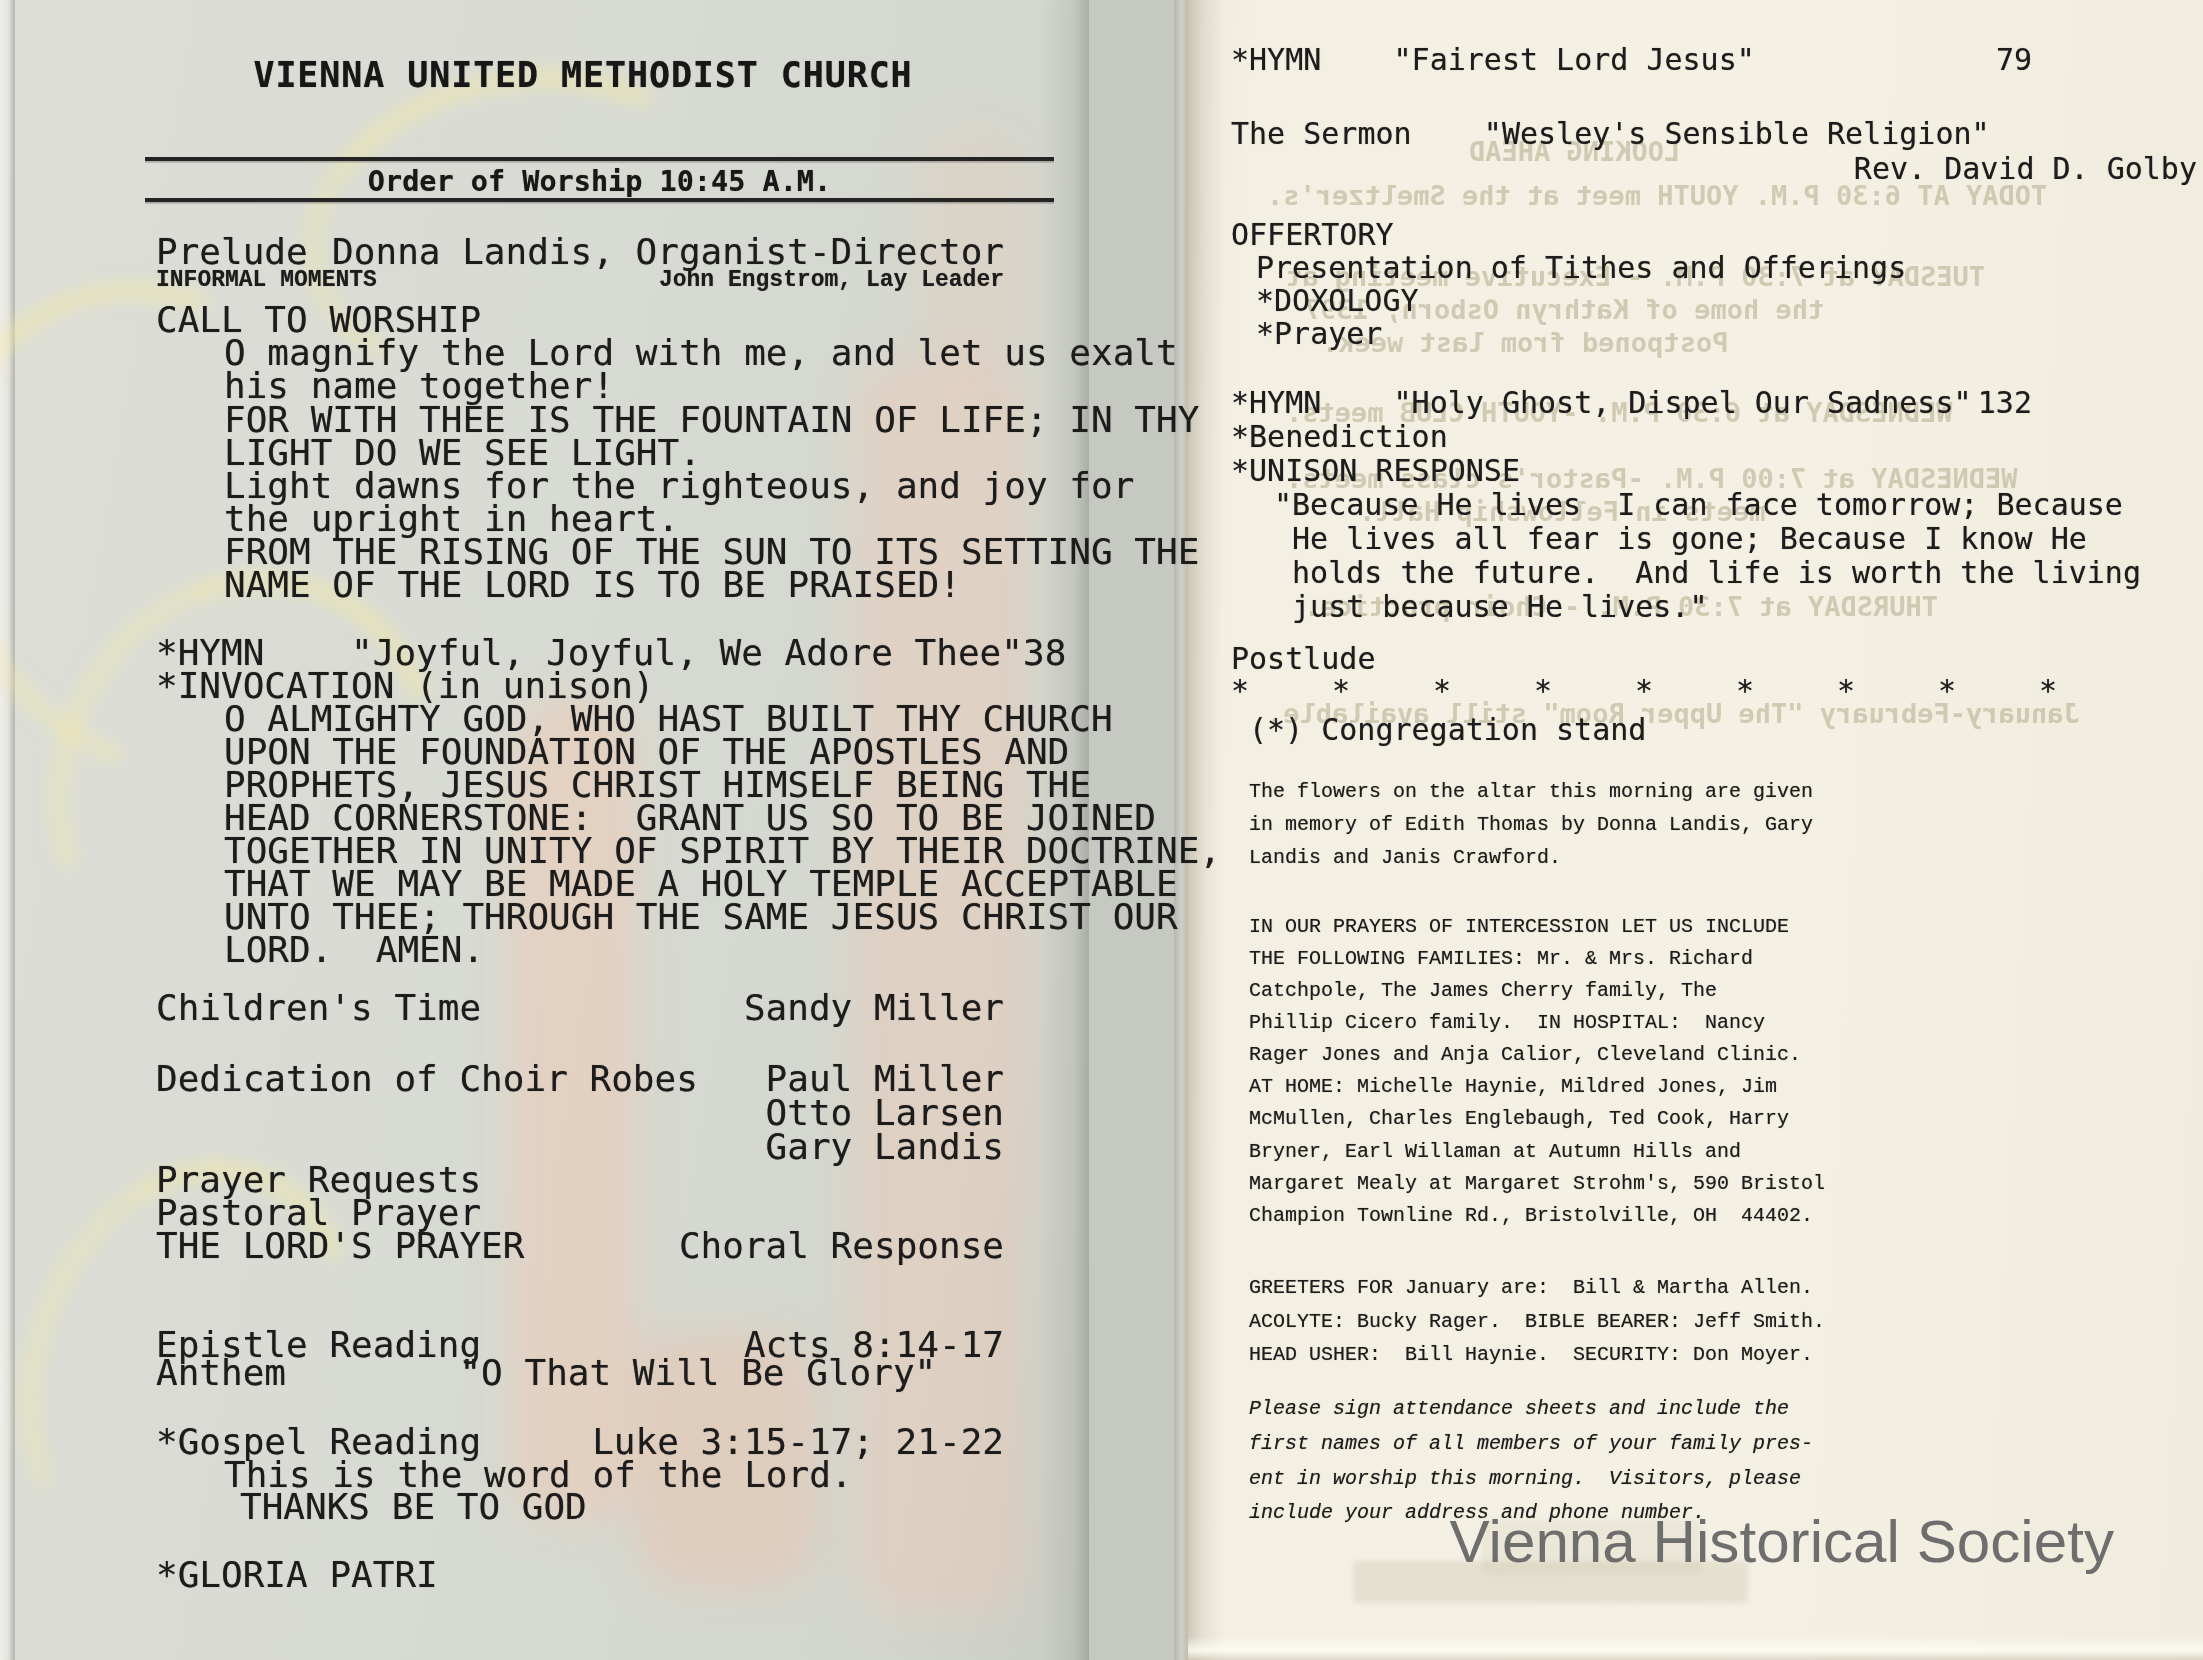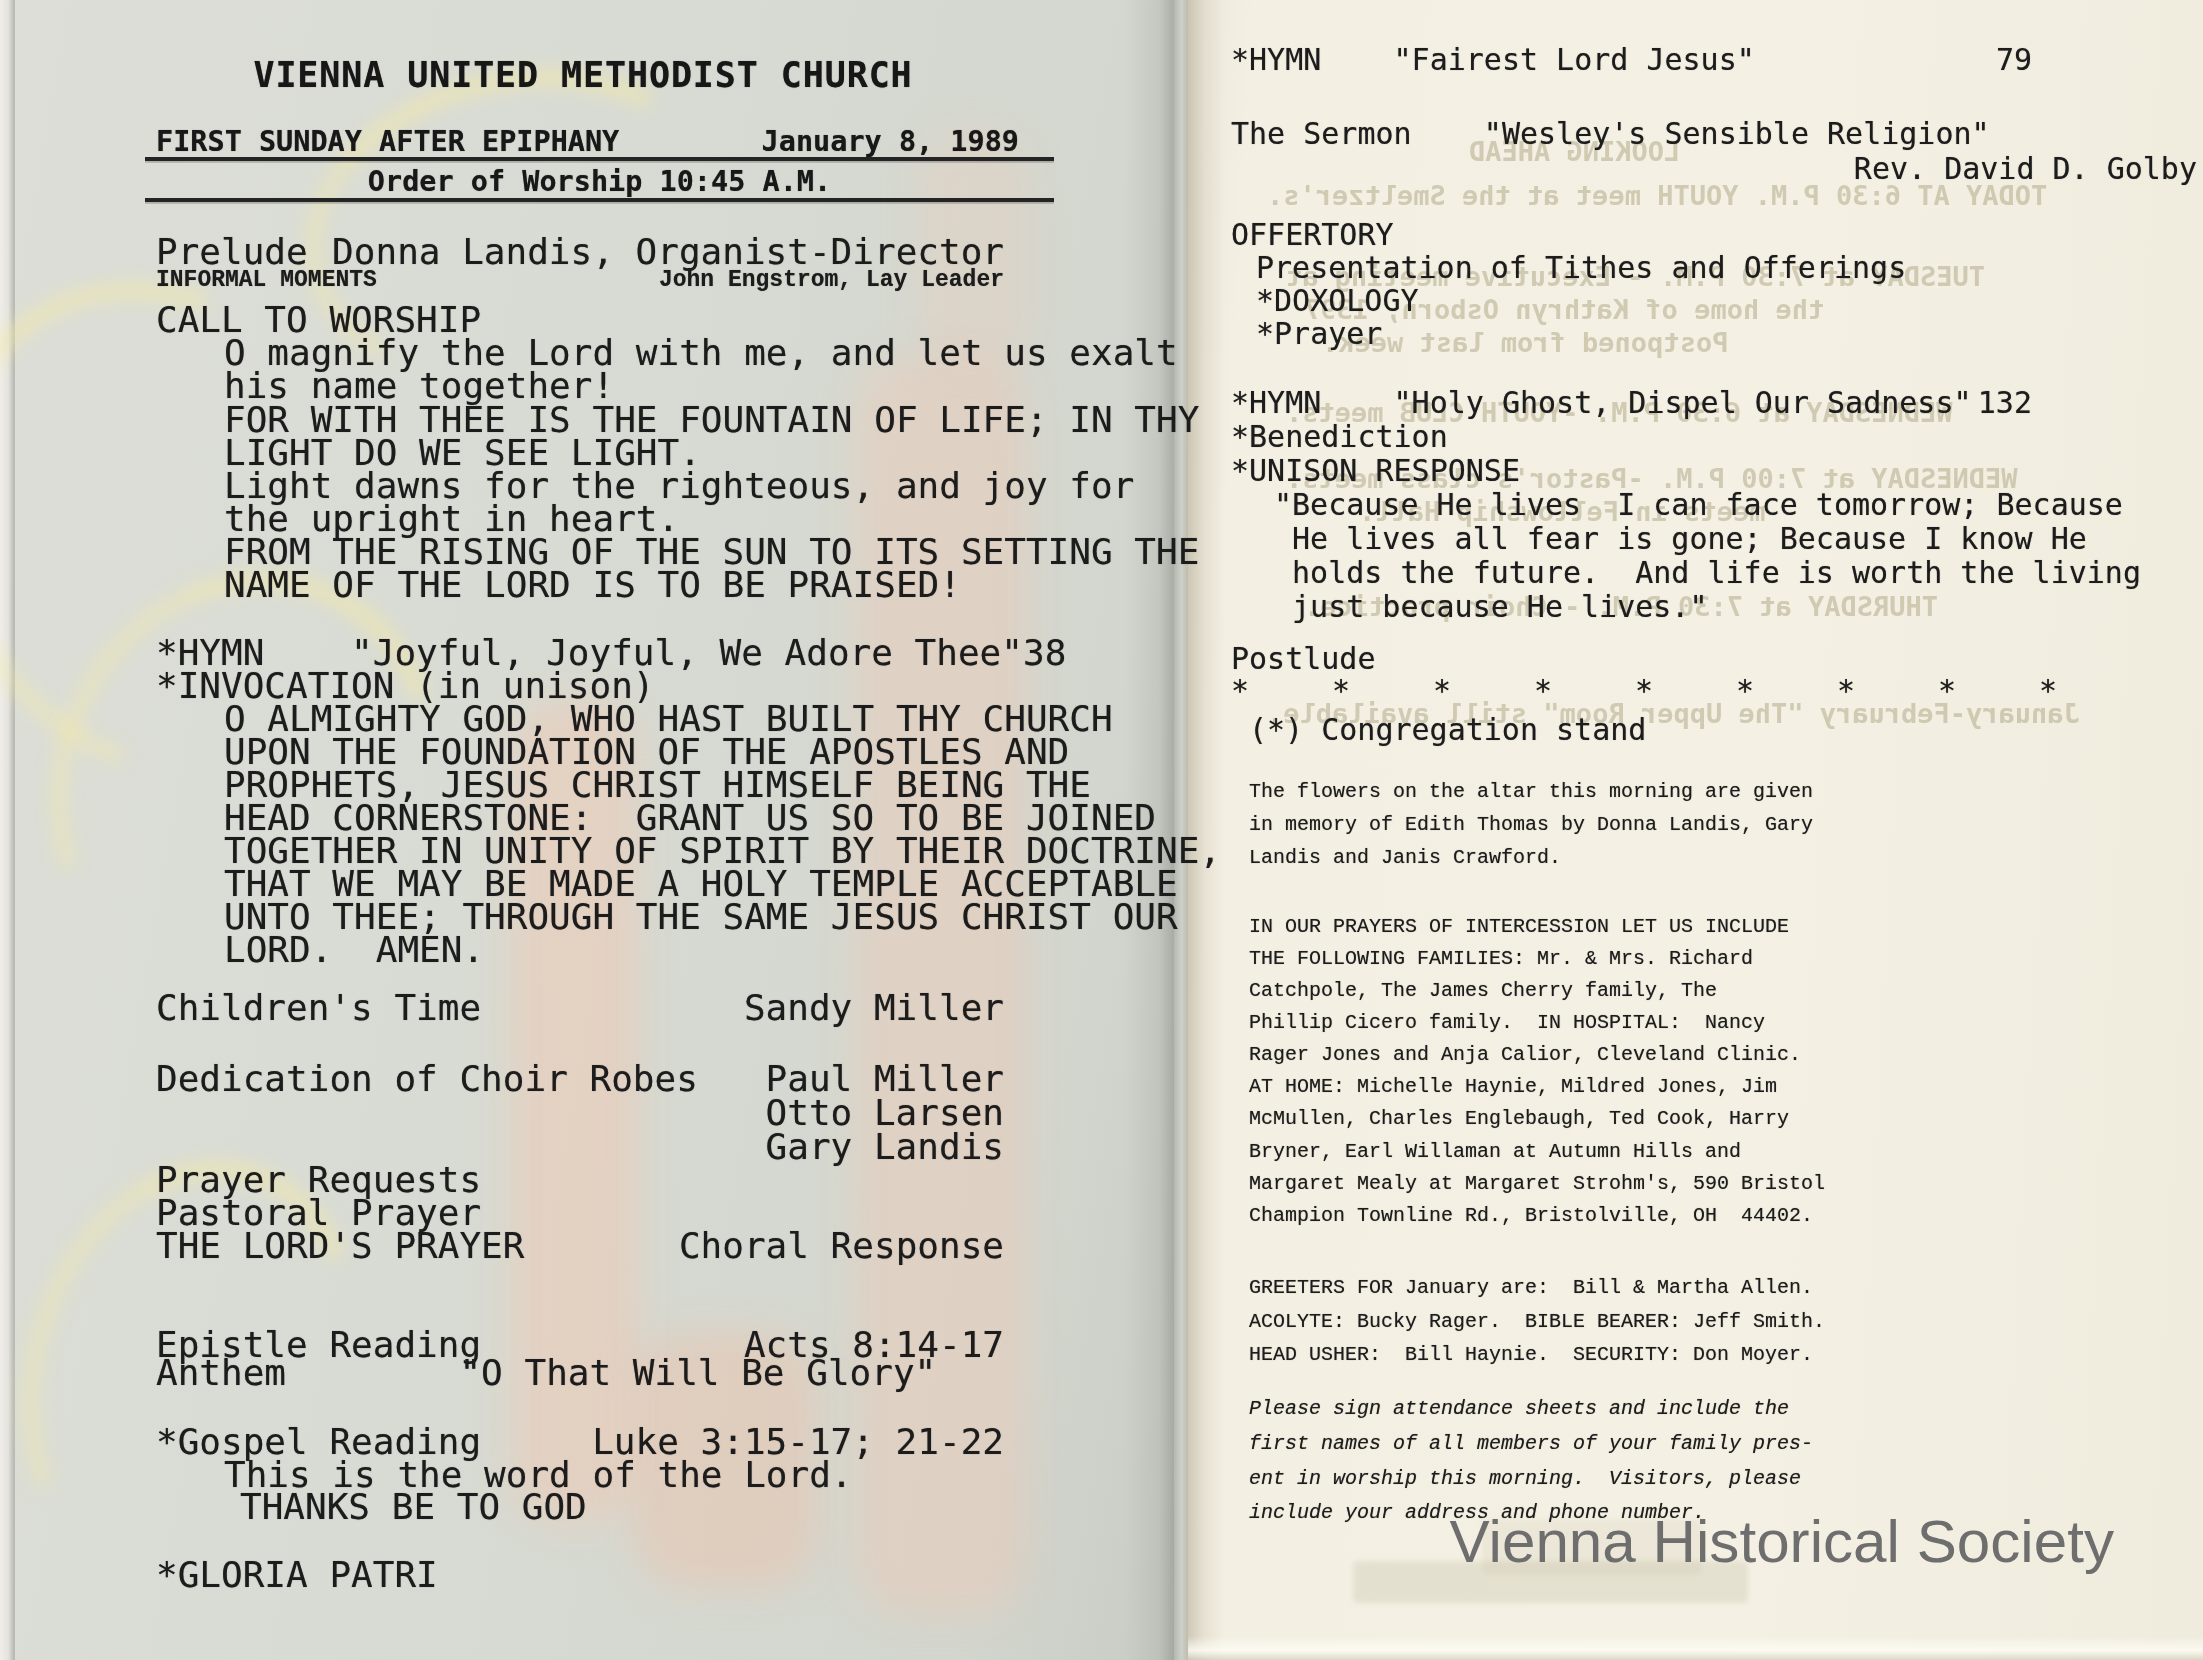--- a/index.html
+++ b/index.html
@@ -2,21 +2,21 @@
 <html style="font-size:14.7px"><head>
 <meta charset="utf-8">
 <style>
   html,body{margin:0;padding:0;}
   body{width:2204px;height:1660px;overflow:hidden;background:#b7bab2;
        font-family:"DejaVu Sans Mono", monospace;}
   #scan{position:relative;width:2204px;height:1660px;background:#c6c9c1;overflow:hidden;}
 
   
   .page{position:absolute;top:0;height:1660px;}
-  #page-left{left:0;width:1174px;
+  #page-left{left:0;width:1089px;
     background:linear-gradient(100deg,#dcded7 0%,#d8dbd3 45%,#d3d6ce 85%,#c9ccc5 100%);}
   #page-left .edge-left{position:absolute;left:0;top:0;width:14.7px;height:100%;
     background:linear-gradient(90deg,#efede9 0%,#e4e3de 55%,rgba(160,163,156,.55) 90%,rgba(120,123,117,.35) 100%);}
   #page-left .edge-right{position:absolute;right:0;top:0;width:50px;height:100%;
     background:linear-gradient(90deg,rgba(180,184,176,0) 0%,rgba(168,172,164,.35) 70%,rgba(130,134,126,.5) 100%);}
   #page-right{left:1188px;width:1016px;
     background:linear-gradient(93deg,#ece8da 0%,#f3efe2 6%,#f4f0e3 55%,#efebdd 100%);}
   #page-right .edge-left{position:absolute;left:0;top:0;width:37px;height:100%;
     background:linear-gradient(90deg,rgba(140,130,105,.35) 0%,rgba(160,150,125,.15) 45%,rgba(160,150,125,0) 100%);}
   #page-right .edge-bottom{position:absolute;left:0;bottom:0;width:100%;height:24px;
@@ -80,24 +80,20 @@
     <div class="ghost-arc" style="left:303px;top:73px;width:395px;height:275px;transform:rotate(-12deg);"></div>
     <div class="ghost-arc" style="left:27.5px;top:1157px;width:294px;height:395px;transform:rotate(18deg);"></div>
 
     <div class="ghost-band" style="left:510px;top:698px;width:129px;height:826px;background:rgba(247,195,168,.38);"></div>
     <div class="ghost-band" style="left:854px;top:358px;width:174px;height:1258px;background:rgba(247,195,168,.30);"></div>
     <div class="ghost-band" style="left:634px;top:1332px;width:184px;height:257px;background:rgba(244,186,158,.35);"></div>
     <div class="ghost-band" style="left:918px;top:129px;width:110px;height:248px;background:rgba(247,195,168,.18);"></div>
     <div class="edge-right"></div>
 
     <div id="bulletin-title">VIENNA UNITED METHODIST CHURCH</div>
-    <div id="heading-row">
-      <span>FIRST SUNDAY AFTER EPIPHANY</span>
-      <span>January 8, 1989</span>
-    </div>
     <div class="rule" id="rule-1"></div>
     <div id="subheading">Order of Worship 10:45 A.M.</div>
     <div class="rule" id="rule-2"></div>
   </div>
 
   <div class="fold-line"></div>
 
   <div class="page" id="page-right">
     <div class="edge-left"></div>
     <div class="edge-bottom"></div>

